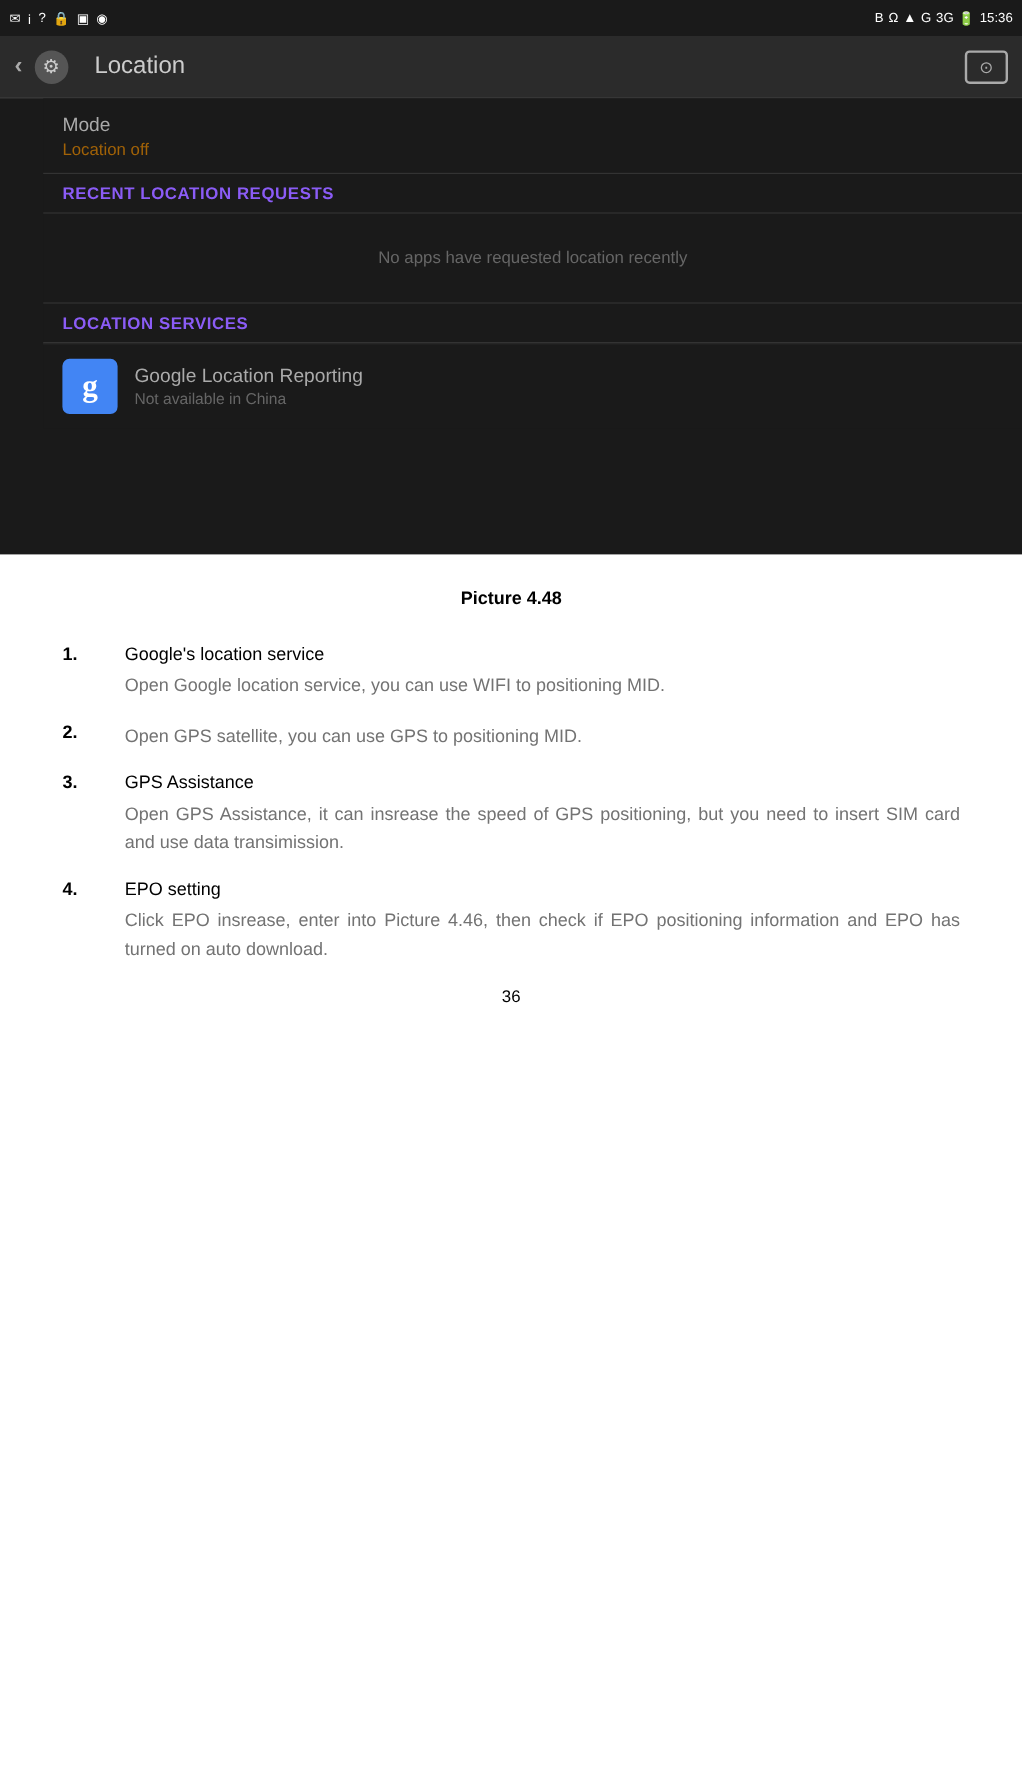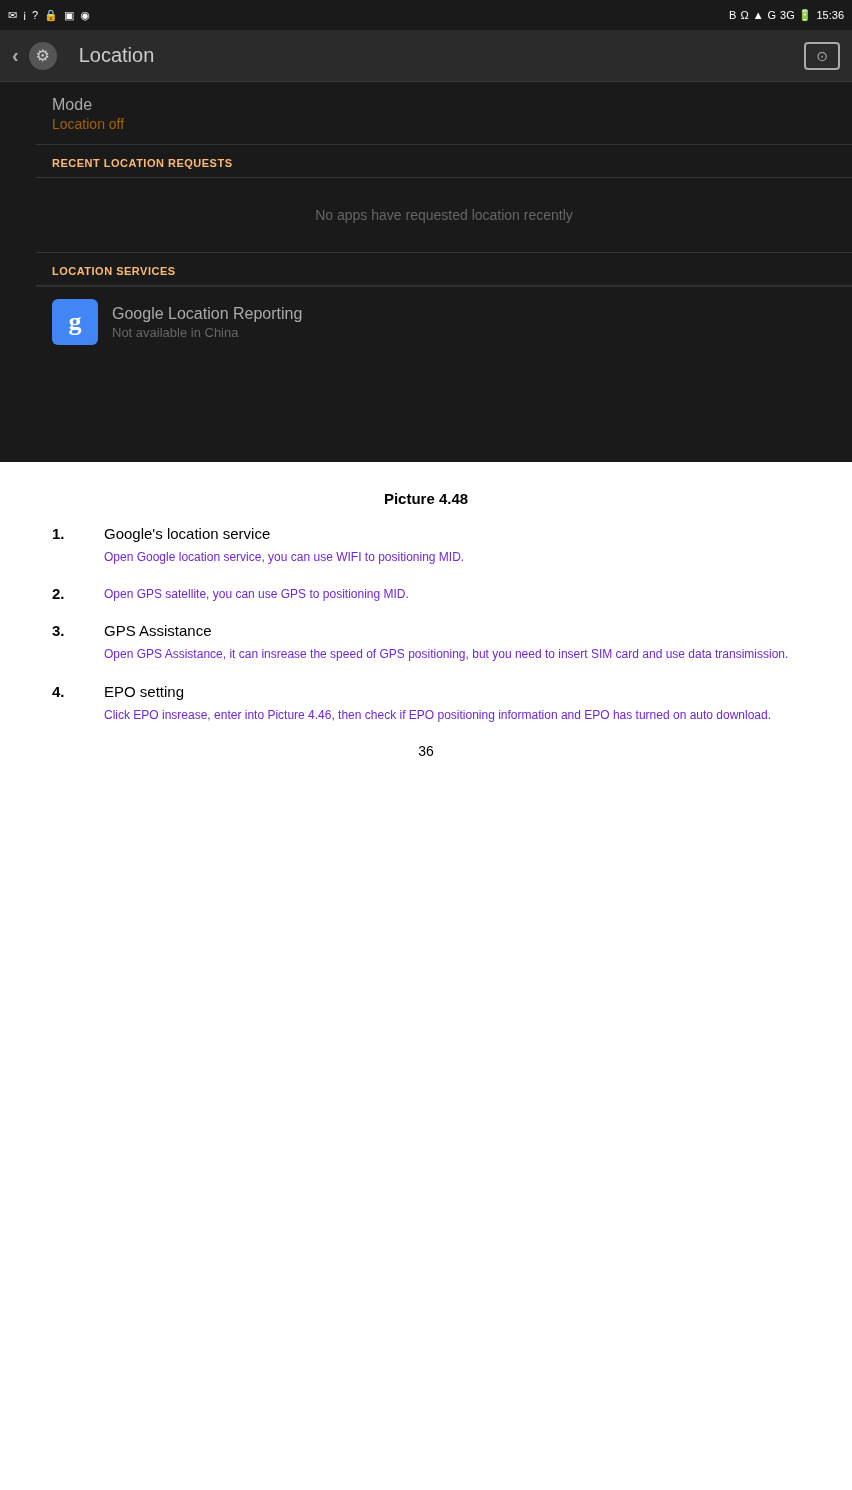--- a/index.html
+++ b/index.html
@@ -119,22 +119,22 @@
       font-size: 14px;
     }
 
     
     .section-header {
       padding: 8px 16px 6px 16px;
       border-top: 1px solid #333333;
       border-bottom: 1px solid #333333;
     }
     .section-header-text {
-      color: #fdba74;
-      font-size: 11px;
+      color: #8b5cf6;
+      font-size: 14px;
       font-weight: bold;
       letter-spacing: 0.5px;
     }
 
     
     .empty-state {
       padding: 28px 16px;
       text-align: center;
     }
     .empty-state-text {
@@ -179,21 +179,21 @@
     .doc-area {
       width: 852px;
       padding: 28px 52px 40px 52px;
       background: #ffffff;
     }
 
     .picture-caption {
       text-align: center;
       font-size: 15px;
       font-weight: bold;
-      margin-bottom: 18px;
+      margin-bottom: 30px;
       color: #000000;
     }
 
     .numbered-list {
       list-style: none;
       counter-reset: doc-counter;
     }
     .numbered-list > li {
       display: flex;
       margin-bottom: 18px;
@@ -209,22 +209,22 @@
     .list-content {
       flex: 1;
     }
     .list-heading {
       font-size: 15px;
       font-weight: normal;
       color: #000000;
       margin-bottom: 6px;
     }
     .list-body {
-      font-size: 12px;
-      color: #6d28d9;
+      font-size: 15px;
+      color: #737373;
       line-height: 1.6;
       text-align: justify;
     }
 
     .page-number {
       text-align: center;
       font-size: 14px;
       color: #000000;
       margin-top: 8px;
     }

